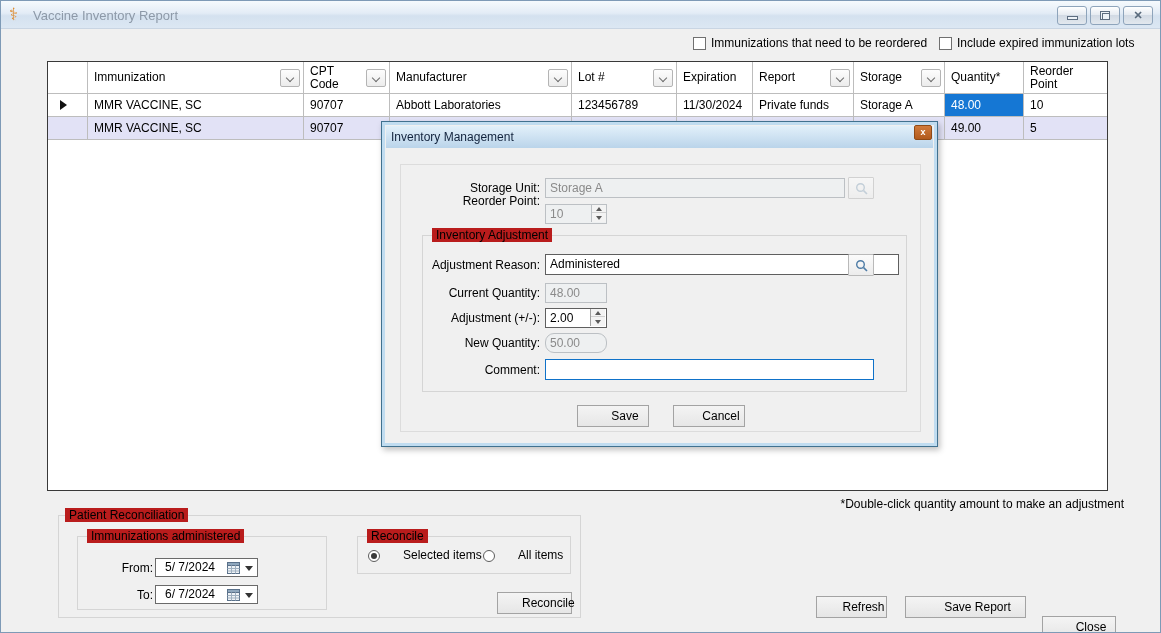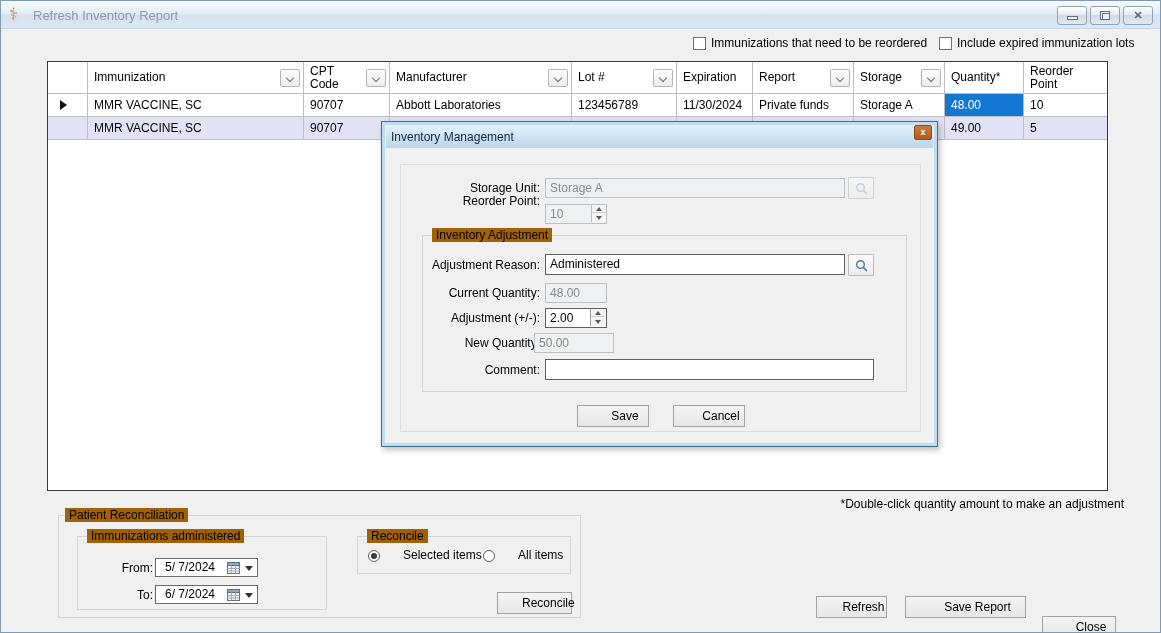--- a/index.html
+++ b/index.html
@@ -56,21 +56,21 @@
   .tbox-disabled { background:#eef0f1; border:1px solid #bcc0c4; color:#8a8a8a; }
   .tbox-enabled { background:#fff; border:1px solid #5f5f5f; color:#000; }
   .tbox-focus { background:#fff; border:1px solid #0f72c9; color:#000; }
   .spin { position:absolute; right:1px; top:1px; width:15px; height:17px; border-left:1px solid #bcc0c4; }
   .spin div { height:8px; background:#f3f3f3; border-bottom:1px solid #d0d0d0; position:relative; }
   .spin div:last-child { border-bottom:none; height:9px; }
   .spin .up::after { content:""; position:absolute; left:4px; top:2px; width:0; height:0; border-left:3px solid transparent; border-right:3px solid transparent; border-bottom:4px solid #5a5a5a; }
   .spin .dn::after { content:""; position:absolute; left:4px; top:3px; width:0; height:0; border-left:3px solid transparent; border-right:3px solid transparent; border-top:4px solid #5a5a5a; }
   .mag-btn { position:absolute; width:26px; height:22px; border:1px solid #b9b9b9; background:linear-gradient(#fbfbfb,#ececec); border-radius:1px; display:flex; align-items:center; justify-content:center; }
   .groupbox { position:absolute; border:1px solid #d5d5d5; }
-  .groupbox-label { position:absolute; top:-8px; left:9px; background:#a16207; padding:0 4px; font-size:12px; color:#000; white-space:nowrap; }
+  .groupbox-label { position:absolute; top:-8px; left:9px; background:#b91c1c; padding:0 4px; font-size:12px; color:#000; white-space:nowrap; }
   .btn { position:absolute; background:linear-gradient(#f4f4f4,#e6e6e6); border:1px solid #a3a3a3; font-size:12px; color:#000; text-align:center;padding-left:24px; }
   .dlg-save { left:195px; top:283px; width:72px; height:22px; line-height:20px; }
   .dlg-cancel { left:291px; top:283px; width:72px; height:22px; line-height:20px; }
 
   
   .hint { position:absolute; top:496px; right:36px; font-size:12px; color:#000; }
   .pr-group { position:absolute; left:57px; top:514px; width:523px; height:103px; border:1px solid #d5d5d5; }
   .ia-group { position:absolute; left:18px; top:20px; width:250px; height:74px; border:1px solid #d5d5d5; }
   .rec-group { position:absolute; left:298px; top:20px; width:214px; height:38px; border:1px solid #d5d5d5; }
   .dtlabel { position:absolute; font-size:12px; color:#000; text-align:right; width:50px; }
@@ -84,21 +84,21 @@
   .btn-reconcile { left:438px; top:76px; width:75px; height:22px; line-height:20px; }
   .btn-refresh { left:815px; top:595px; width:71px; height:22px; line-height:20px; }
   .btn-savereport { left:904px; top:595px; width:121px; height:22px; line-height:20px; }
   .btn-close { left:1041px; top:615px; width:74px; height:22px; line-height:20px; }
 </style>
 </head>
 <body>
 
 <div class="titlebar">
   <span class="app-icon">⚕</span>
-  <span class="titlebar-text">Refresh Inventory Report</span>
+  <span class="titlebar-text">Vaccine Inventory Report</span>
   <div class="win-btn win-btn-min">
       <span class="glyph-min"></span>
     </div>
   <div class="win-btn win-btn-max">
       <span class="glyph-max"></span>
     </div>
   <div class="win-btn win-btn-close">
       <span class="glyph-close">✕</span>
     </div>
 </div>
@@ -212,40 +212,40 @@
   <div class="spin" style="left:209px; top:83px; position:absolute;">
       <div class="up"></div>
       <div class="dn"></div>
     </div>
 
   <div class="groupbox" style="left:40px; top:113px; width:485px; height:157px;">
     <span class="groupbox-label">Inventory Adjustment</span>
   </div>
 
   <div class="dlabel" style="top:136px;">Adjustment Reason:</div>
-  <div class="tbox tbox-enabled" style="left:163px; top:132px; width:300px; height:21px;">Administered</div>
+  <div class="tbox tbox-enabled" style="left:163px; top:132px; width:354px; height:21px;">Administered</div>
   <div class="mag-btn" style="left:466px; top:132px;">
     <svg width="13" height="13" viewBox="0 0 13 13">
         <circle cx="5.5" cy="5.5" r="3.8" fill="none" stroke="#4e7ca6" stroke-width="1.4"></circle>
         <line x1="8.6" y1="8.6" x2="12" y2="12" stroke="#4e7ca6" stroke-width="1.6"></line>
       </svg>
   </div>
 
   <div class="dlabel" style="top:164px;">Current Quantity:</div>
   <div class="tbox tbox-disabled" style="left:163px; top:161px; width:62px;">48.00</div>
 
   <div class="dlabel" style="top:189px;">Adjustment (+/-):</div>
   <div class="tbox tbox-enabled" style="left:163px; top:186px; width:62px;">2.00</div>
   <div class="spin" style="left:208px; top:187px; position:absolute; border-left:1px solid #9f9f9f;">
       <div class="up"></div>
       <div class="dn"></div>
     </div>
 
   <div class="dlabel" style="top:214px;text-align:right;">New Quantity:</div>
-  <div class="tbox tbox-disabled" style="left:152px; top:211px; width:80px;">50.00</div>
+  <div class="tbox tbox-disabled" style="left:163px; top:211px; width:62px;border-radius:9px;">50.00</div>
 
   <div class="dlabel" style="top:241px;">Comment:</div>
   <div class="tbox tbox-focus" style="left:163px; top:237px; width:329px; height:21px;"></div>
 
   <div class="btn dlg-save">Save</div>
   <div class="btn dlg-cancel">Cancel</div>
 </div>
 
 <div class="hint">*Double-click quantity amount to make an adjustment</div>
 

